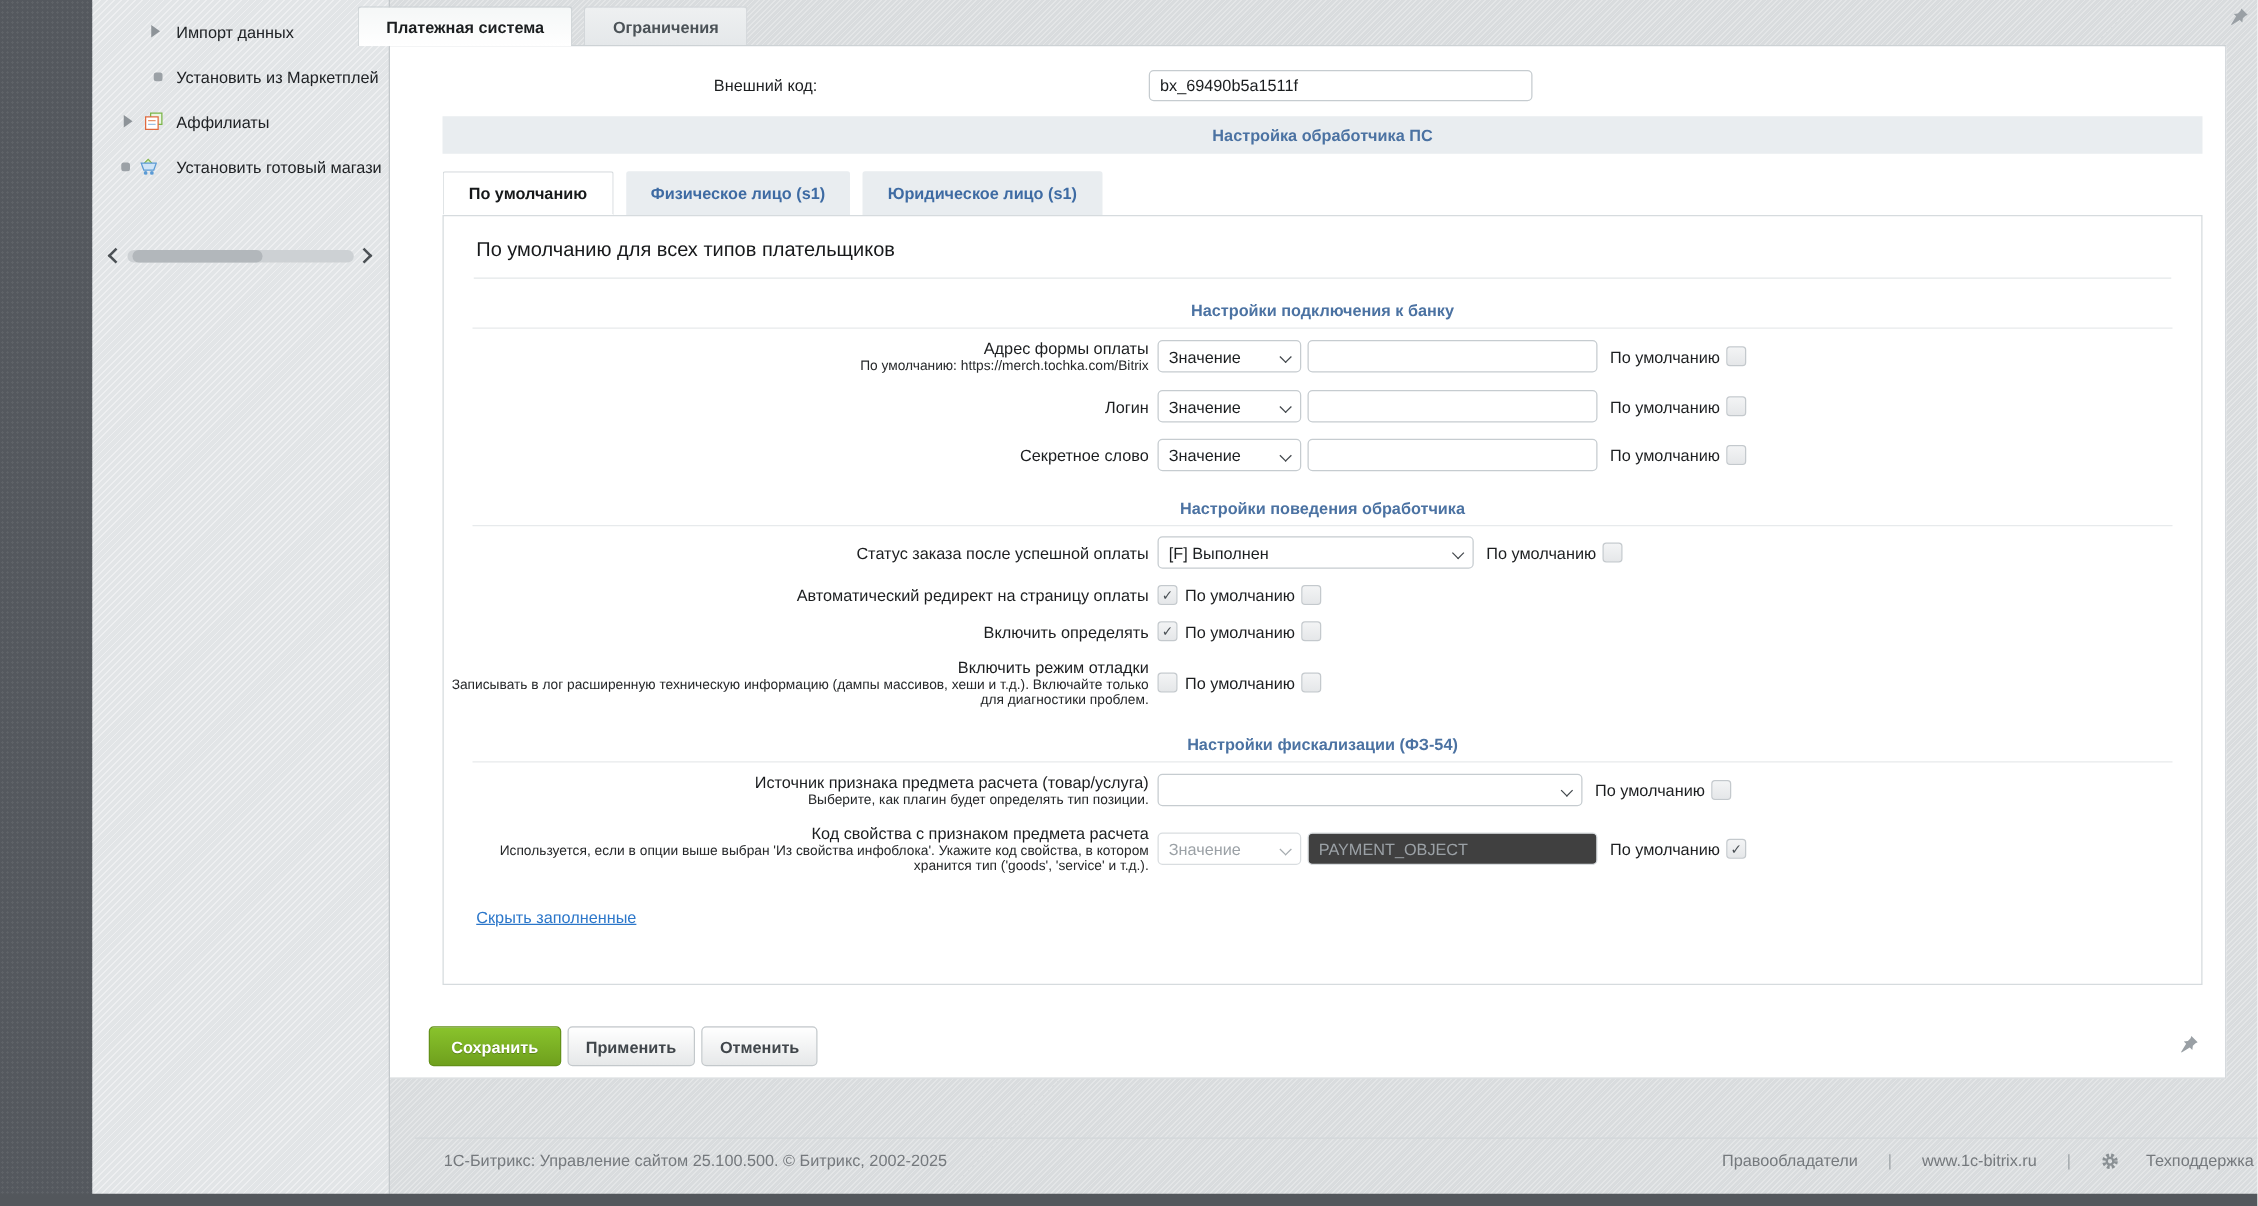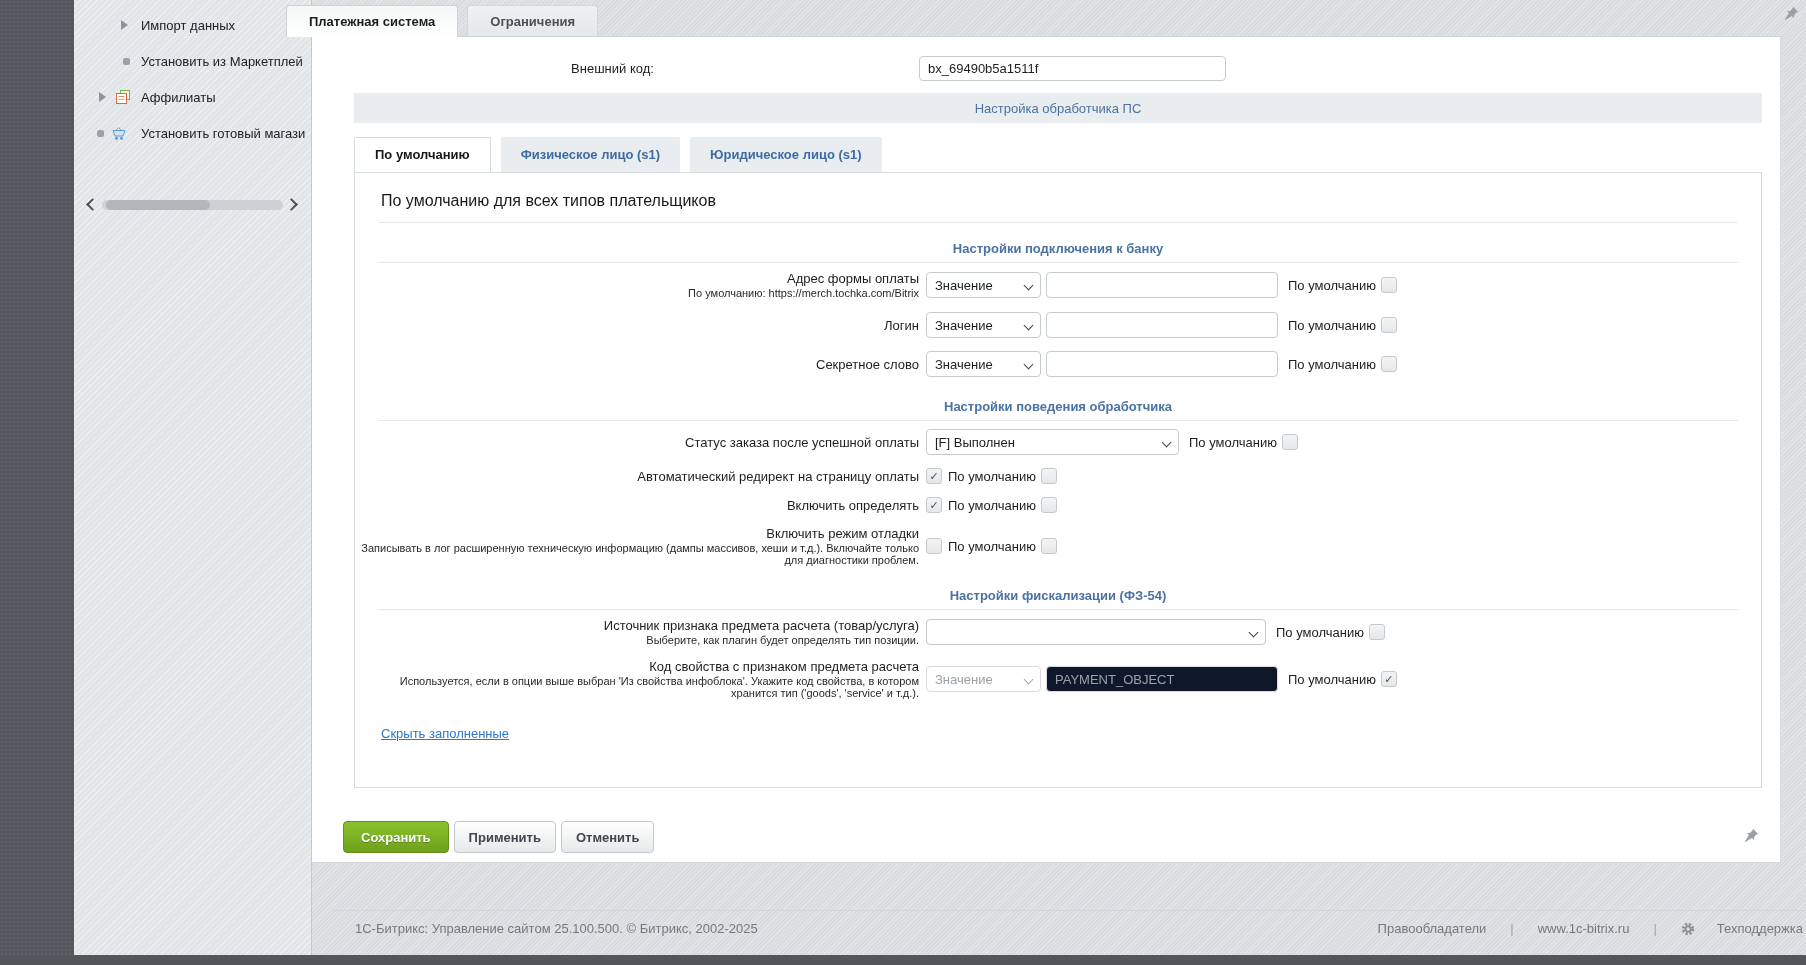--- a/index.html
+++ b/index.html
@@ -42,21 +42,21 @@
     border-radius:3px 3px 0 0; cursor:pointer; white-space:nowrap; }
   .ttab.active { height:32px; background:linear-gradient(#f5f7f7,#ffffff); border:1px solid #cdd2d5; border-bottom:none; color:#1b1e20; }
   .ttab.inactive { background:linear-gradient(#eef0f1,#e5e8ea); border:1px solid #d3d7da; border-bottom:none; color:#4b5257; }
   
   .content { position:absolute; left:312px; top:36px; width:1469px; height:827px; background:#fff;
     border-top:1px solid #cdd2d5; border-right:1px solid #d6dade; border-bottom:1px solid #d4d8da; z-index:2; }
   .ext-row { display:flex; align-items:center; margin-top:18px; height:26px; }
   .ext-lbl { width:601px; text-align:center; color:#1c1e20; }
   .ext-row input { margin-left:6px; width:307px; height:25px; border:1px solid #c6ccd0; border-radius:4px; padding:0 8px; font:13px "Liberation Sans",sans-serif; color:#1b1e20; }
   .handler-band { margin:12px 18px 0 42px; height:30px; background:#e9edf0; display:flex; align-items:center; justify-content:center;
-    color:#4b72a2; font-weight:normal; }
+    color:#4b72a2; font-weight:bold; }
   .inner-tabs { margin:14px 18px 0 42px; display:flex; gap:10px; position:relative; z-index:2; }
   .itab { height:35px; padding:0 20px; display:flex; align-items:center; font-weight:bold; cursor:pointer; border-radius:2px 2px 0 0; }
   .itab.active { background:#fff; border:1px solid #d6dbde; border-bottom:1px solid #fff; margin-bottom:-1px; color:#16181a; }
   .itab.inactive { background:#e9edf0; color:#3e6ba3; }
   .inner-box { margin:0 18px 0 42px; border:1px solid #d6dbde; background:#fff; min-height:616px; position:relative; }
   .box-heading { margin:19px 26px 0; font-size:16px; color:#17191b; }
   .hr { border-top:1px solid #e4e7e9; margin:12px 24px 0; }
   .sec-title { text-align:center; color:#4b72a2; font-weight:bold; margin-top:18px; }
   .sec-title.mt-lg { margin-top:22px; }
   .sec-hr { border-top:1px solid #e7eaec; margin:6px 23px 0; }
@@ -67,21 +67,21 @@
   .lbl-note { font-size:11px; color:#26282a; line-height:12px; margin-top:1px; }
   .ctrl { margin-left:7px; display:flex; align-items:center; }
   .sel { position:relative; height:26px; border:1px solid #c6ccd0; border-radius:4px; background:#fff; display:flex; align-items:center;
     padding:0 22px 0 8px; color:#1b1e20; cursor:pointer; }
   .sel::after { content:''; position:absolute; right:8px; top:9px; width:6px; height:6px;
     border-right:1.6px solid #41464b; border-bottom:1.6px solid #41464b; transform:rotate(45deg); }
   .sel.w115 { width:115px; } .sel.w253 { width:253px;align-items:center; } .sel.w340 { width:340px; }
   .sel.disabled { color:#9ba1a6; border-color:#d9dde0; cursor:default; }
   .sel.disabled::after { border-color:#a6acb0; }
   .txt { margin-left:5px; width:232px; height:26px; border:1px solid #c6ccd0; border-radius:4px; padding:0 8px; font:13px "Liberation Sans",sans-serif; color:#1b1e20; }
-  .txt:disabled { border-color:#d9dde0; background:#0f172a; color:#9ba1a6; }
+  .txt:disabled { border-color:#d9dde0; background:#404040; color:#9ba1a6; }
   .txt::placeholder { color:#9ba1a6; opacity:1; }
   .def-lbl { margin-left:10px; color:#1c1e20; white-space:nowrap; }
   .cb { margin-left:5px; width:16px; height:16px; border:1px solid #c4c9cd; border-radius:3px;
     background:linear-gradient(#f3f4f5,#e5e7e9); display:inline-flex; align-items:center; justify-content:center;
     font-family:"DejaVu Sans",sans-serif; font-size:11px; font-weight:bold; color:transparent; cursor:pointer; }
   .cb.checked { color:#4a5055; }
   .cb.first { margin-left:0; margin-right:0; }
   .link-row { margin:27px 0 0 26px; padding-bottom:24px; }
   a.hide-link { color:#2c77ca; text-decoration:underline; cursor:pointer; }
   .buttons-row { position:absolute; left:31px; top:784px; display:flex; gap:5px; }

